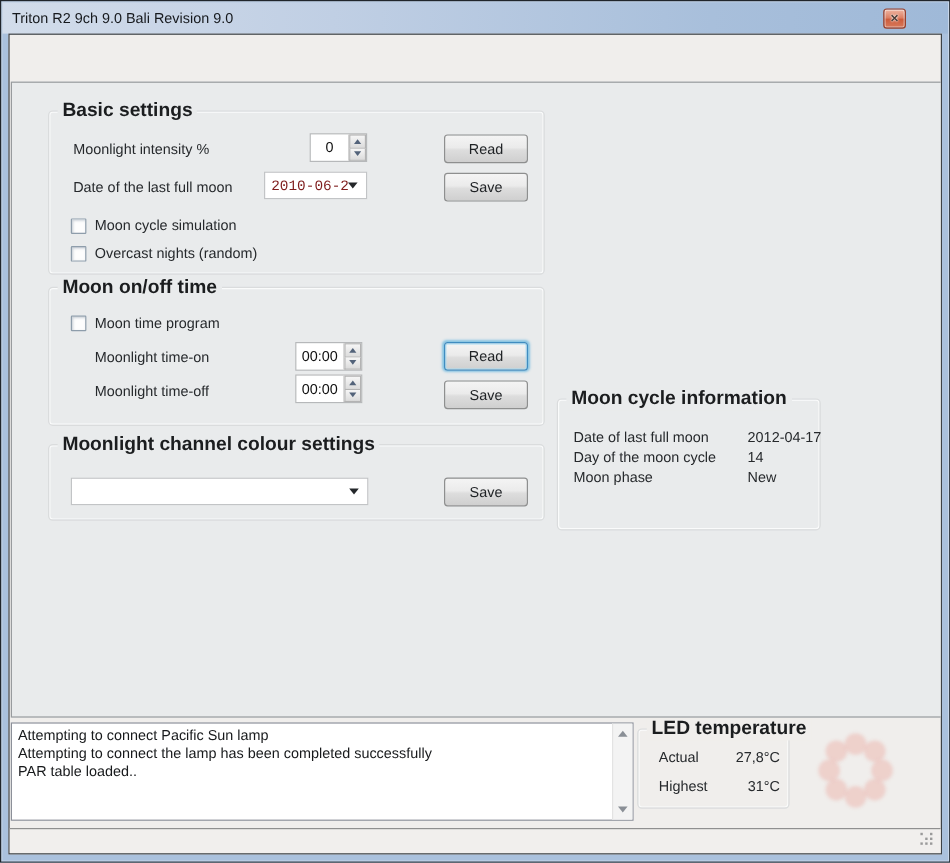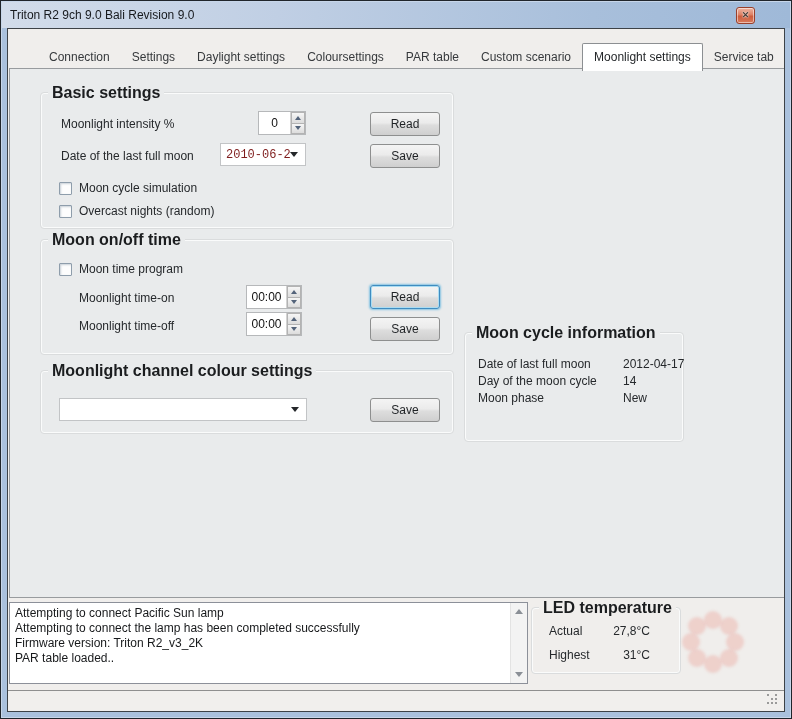--- a/index.html
+++ b/index.html
@@ -121,21 +121,21 @@
   }
   .log-lines { position:absolute; left:5px; top:3px; right:20px; font-size:12px; color:#17191b; line-height:15px; }
   .scrollbar {
     position:absolute; top:0; right:0; bottom:0; width:17px;
     background:#f3f3f3; border-left:1px solid #e3e3e3;
   }
   .sb-btn { position:absolute; left:0; right:0; height:15px; display:flex; align-items:center; justify-content:center; }
   .sb-up { top:1px; } .sb-down { bottom:1px; }
   .sb-tri-up { width:0; height:0; border-left:4px solid transparent; border-right:4px solid transparent; border-bottom:5px solid #8a8f96; }
   .sb-tri-down { width:0; height:0; border-left:4px solid transparent; border-right:4px solid transparent; border-top:5px solid #8a8f96; }
-  .led-group { left:523px; top:578px; width:150px; height:67px; }
+  .led-group { left:523px; top:578px; width:127px; height:67px; }
   .led-label { position:absolute; font-size:12px; color:#26292c; }
   .led-value { position:absolute; font-size:12px; color:#26292c; width:60px; text-align:right; }
   .flower { position:absolute; left:673px; top:581px; width:64px; height:64px; }
   .flower::before {
     content:""; position:absolute; left:23px; top:23px; width:18px; height:18px; border-radius:50%;
     box-shadow:
       22px 0 3px rgba(236,164,154,.40), -22px 0 3px rgba(236,164,154,.40),
       0 22px 3px rgba(236,164,154,.40), 0 -22px 3px rgba(236,164,154,.40),
       16px 16px 3px rgba(236,164,154,.40), -16px -16px 3px rgba(236,164,154,.40),
       16px -16px 3px rgba(236,164,154,.40), -16px 16px 3px rgba(236,164,154,.40);
@@ -159,30 +159,20 @@
 
   <div class="titlebar">
     <span class="title-text">Triton R2 9ch 9.0 Bali Revision 9.0</span>
     <div class="close-btn">
       <span>✕</span>
     </div>
   </div>
 
   <div class="client">
 
-    <div class="tabstrip">
-      <div class="tab">Connection</div>
-      <div class="tab">Settings</div>
-      <div class="tab">Daylight settings</div>
-      <div class="tab">Coloursettings</div>
-      <div class="tab">PAR table</div>
-      <div class="tab">Custom scenario</div>
-      <div class="tab selected">Moonlight settings</div>
-      <div class="tab">Service tab</div>
-    </div>
 
     <div class="tabpane">
 
       <div class="groupbox" style="left:30px;top:23px;width:414px;height:137px;">
         <span class="gb-title">Basic settings</span>
 
         <span class="field-label" style="left:20px;top:24px;">Moonlight intensity %</span>
         <div class="spinner" style="left:217px;top:18px;width:48px;">
           <span class="spin-value">0</span>
           <span class="spin-btns">
@@ -275,21 +265,20 @@
           <span class="info-value">New</span>
         </div>
       </div>
 
     </div>
 
     <div class="logbox">
       <div class="log-lines">
         <div>Attempting to connect Pacific Sun lamp</div>
         <div>Attempting to connect the lamp has been completed successfully</div>
-        <div>Firmware version: Triton R2_v3_2K</div>
         <div>PAR table loaded..</div>
       </div>
       <div class="scrollbar">
         <div class="sb-btn sb-up">
             <i class="sb-tri-up"></i>
           </div>
         <div class="sb-btn sb-down">
             <i class="sb-tri-down"></i>
           </div>
       </div>

